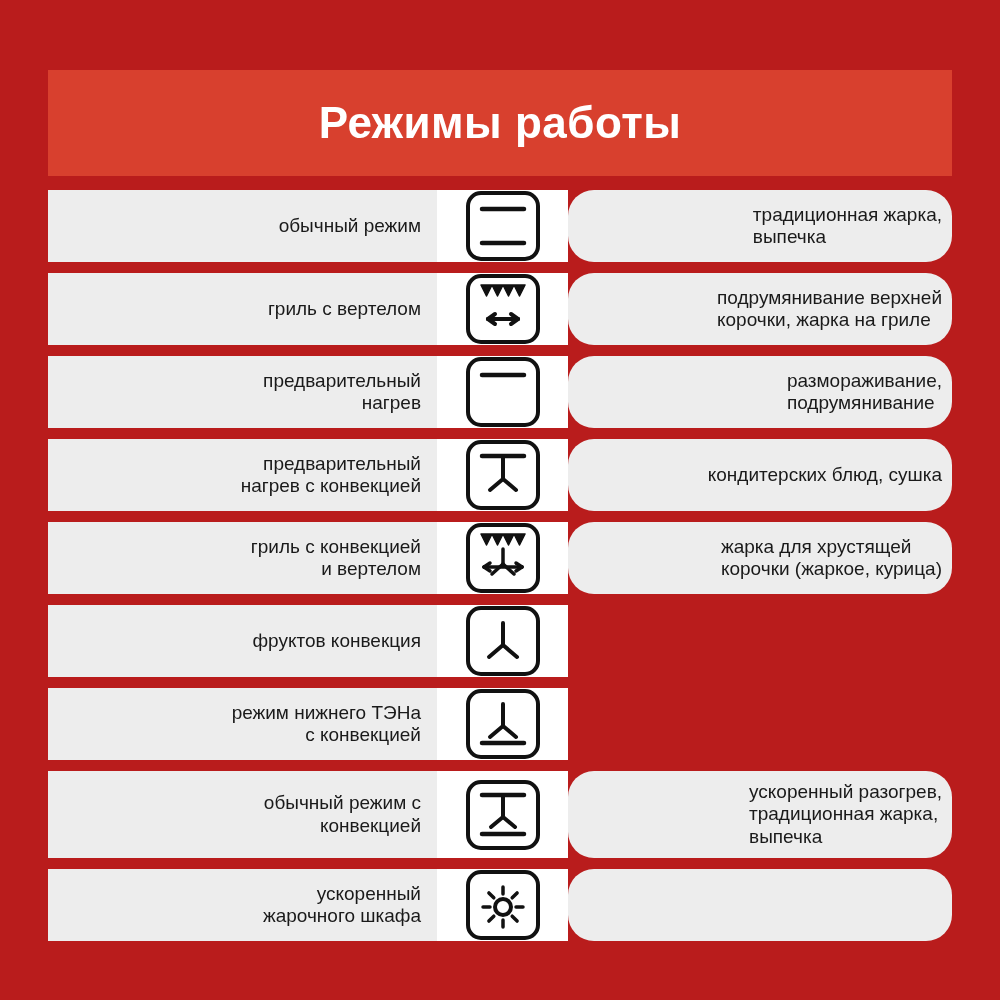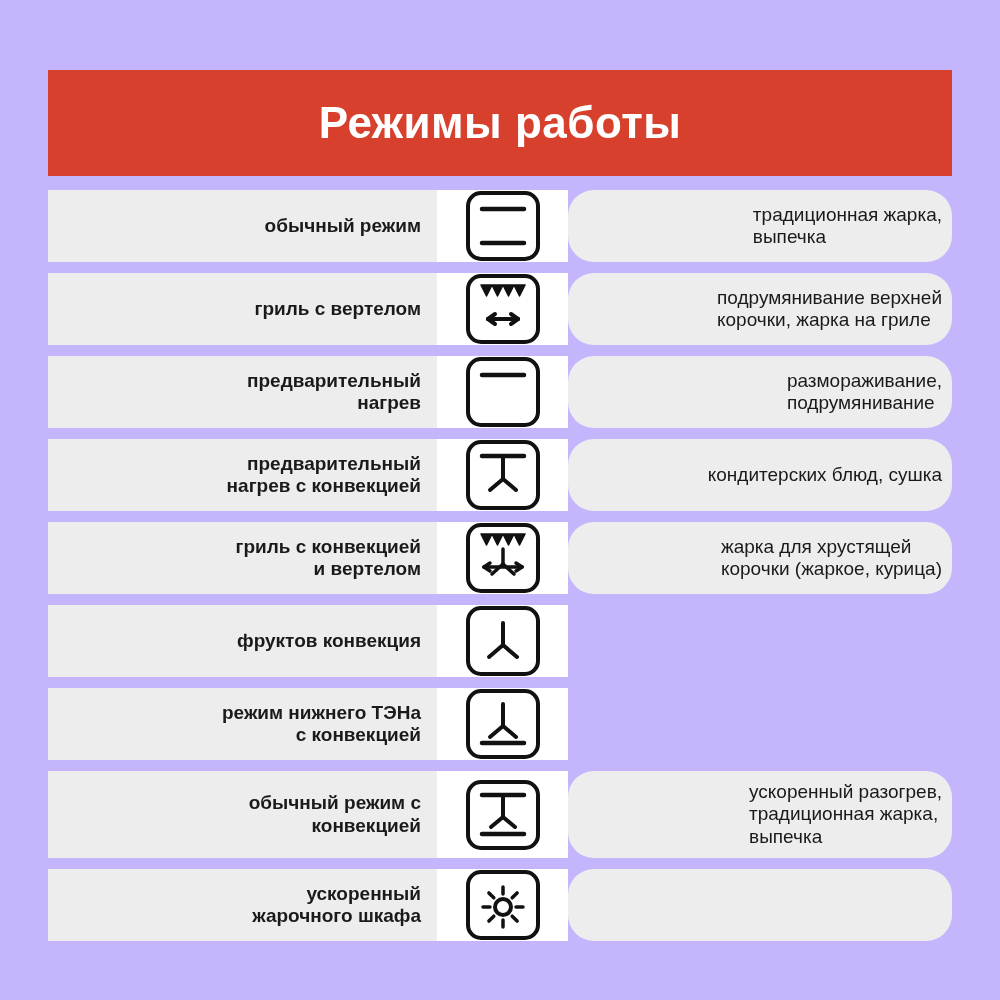--- a/index.html
+++ b/index.html
@@ -8,21 +8,21 @@
     width: 1000px;
     height: 1000px;
     margin: 0 auto;
     font-family: "Liberation Sans", sans-serif;
     color: #1a1a1a;
   }
   .page {
     width: 1000px;
     height: 1000px;
     padding: 70px 48px 40px 48px;
-    background: #c4b5fd;
+    background: #b91c1c;
   }
   .header {
     height: 106px;
     background: #d8402e;
     color: #ffffff;
     display: flex;
     align-items: center;
     justify-content: center;
     font-size: 44px;
     font-weight: 700;
@@ -40,21 +40,20 @@
     min-height: 70px;
   }
   .cell {
     background: #ededed;
     display: flex;
     align-items: center;
   }
   .cell.left {
     justify-content: flex-end;
     padding: 10px 16px 10px 10px;
-    font-weight: bold;
   }
   .cell.right {
     justify-content: flex-end;
     padding: 10px 10px 10px 16px;
     border-radius: 26px;
   }
   .label {
     text-align: right;
     font-size: 19px;
     line-height: 1.18;

